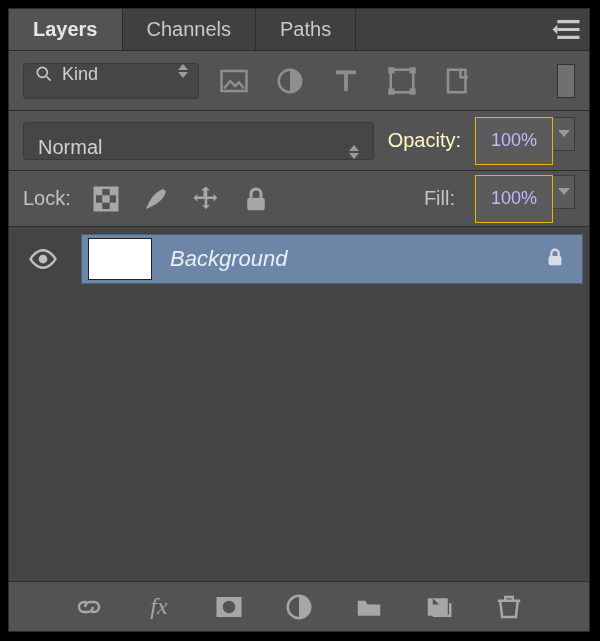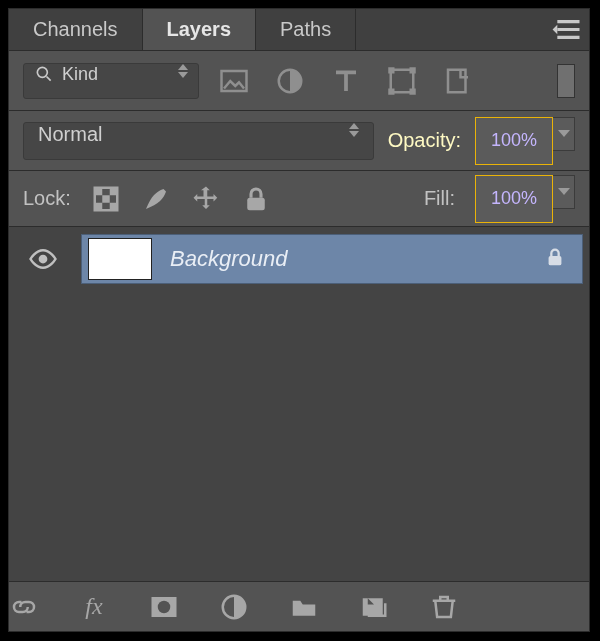--- a/index.html
+++ b/index.html
@@ -97,21 +97,21 @@
     padding: 0 14px;
     gap: 14px;
   }
   .blend-dd {
     flex: 1;
     height: 38px;
     background: #464646;
     border: 1px solid #3a3a3a;
     border-radius: 3px;
     display:flex;
-    align-items:flex-start;
+    align-items:flex-end;
     padding: 0 14px;
     color:#d0d0d0;
     font-size: 20px;
   }
   .blend-dd .sp{flex:1}
   .label { color:#fef9c3; font-size:20px; }
   .value-box {
     width: 78px; height:48px;
     background:#5b5b5b;
     border:1px solid #eab308;
@@ -180,42 +180,43 @@
     font-size: 22px;
   }
   .layer-lock { color:#d7dde6; }
 
   .bottom-bar {
     height: 50px;
     background: #535353;
     border-top: 1px solid #2c2c2c;
     display:flex;
     align-items:center;
+    justify-content:center;
     gap: 40px;
     color:#a7a7a7;
   }
   .bb { width:30px; height:30px; display:flex; align-items:center; justify-content:center; }
 
   svg { width: 100%; height: 100%; }
   .caret { width:0;height:0;border-left:6px solid transparent;border-right:6px solid transparent;border-top:7px solid #9a9a9a;}
   .split-caret { display:flex; flex-direction:column; gap:2px; align-items:center;}
   .split-caret .up{width:0;height:0;border-left:5px solid transparent;border-right:5px solid transparent;border-bottom:6px solid #9a9a9a;}
   .split-caret .down{width:0;height:0;border-left:5px solid transparent;border-right:5px solid transparent;border-top:6px solid #9a9a9a;}
 </style>
 </head>
 <body>
 
 <div class="panel">
 
   <div class="tabbar">
+    <div class="tab active">
+      <span>Layers</span>
+    </div>
     <div class="tab">
       <span>Channels</span>
-    </div>
-    <div class="tab active">
-      <span>Layers</span>
     </div>
     <div class="tab">
       <span>Paths</span>
     </div>
     <div class="tab-spacer"></div>
     <div class="panel-menu">
       <svg viewBox="0 0 24 24">
         <path d="M4 7h14M4 12h14M4 17h14" stroke="#c9c9c9" stroke-width="2"></path>
         <path d="M1 12 L4 9 L4 15 Z" fill="#c9c9c9"></path>
       </svg>

